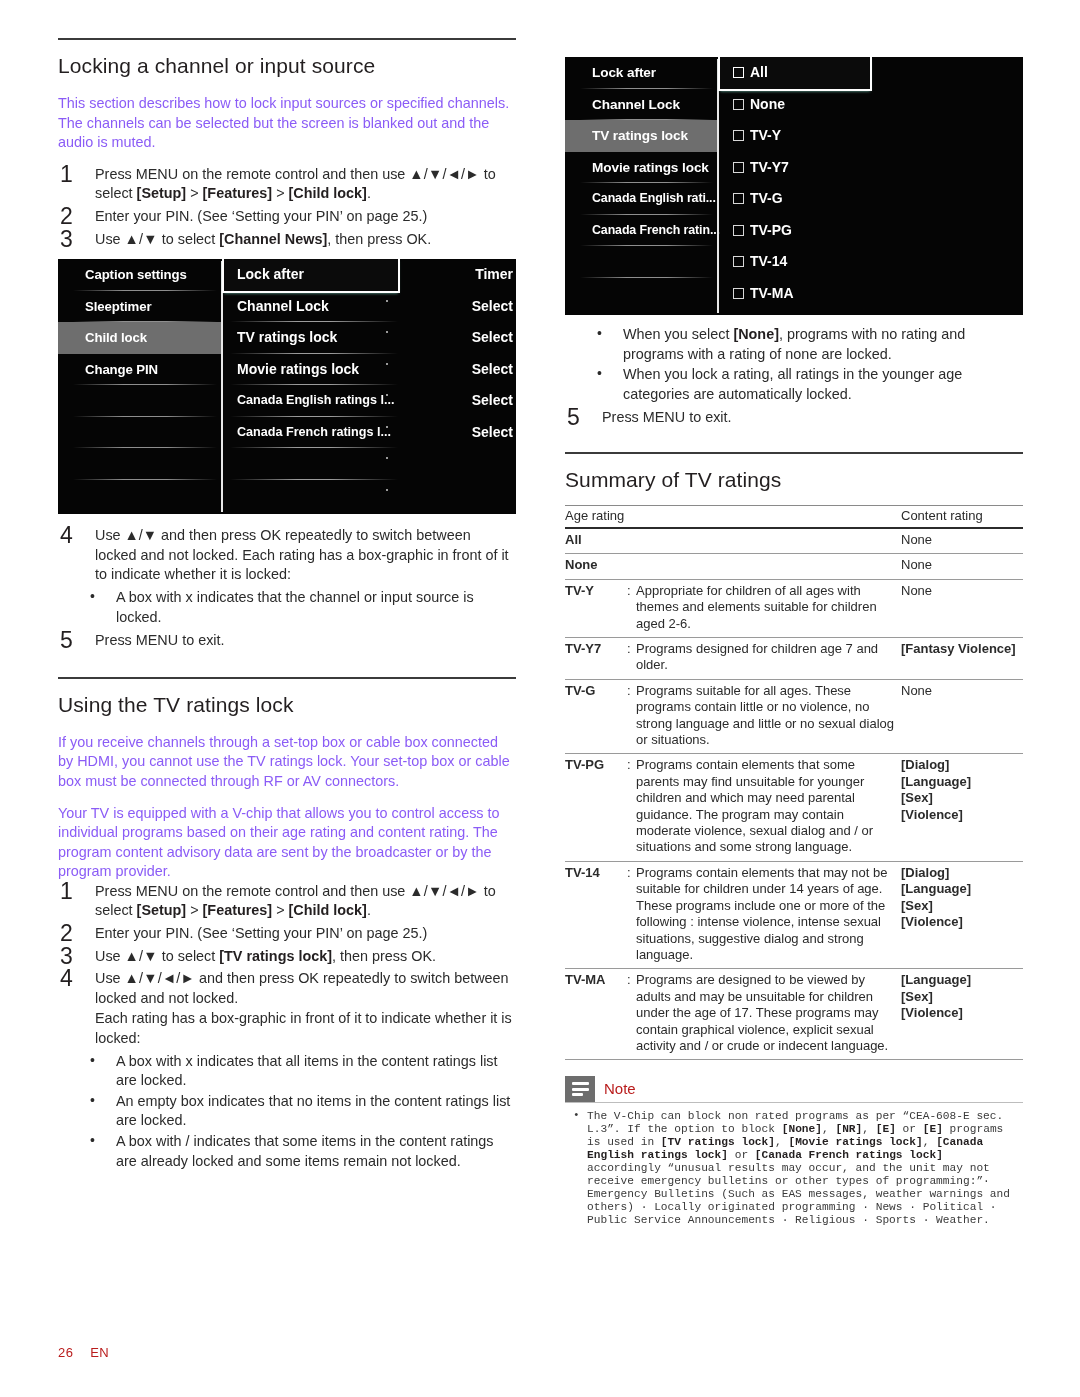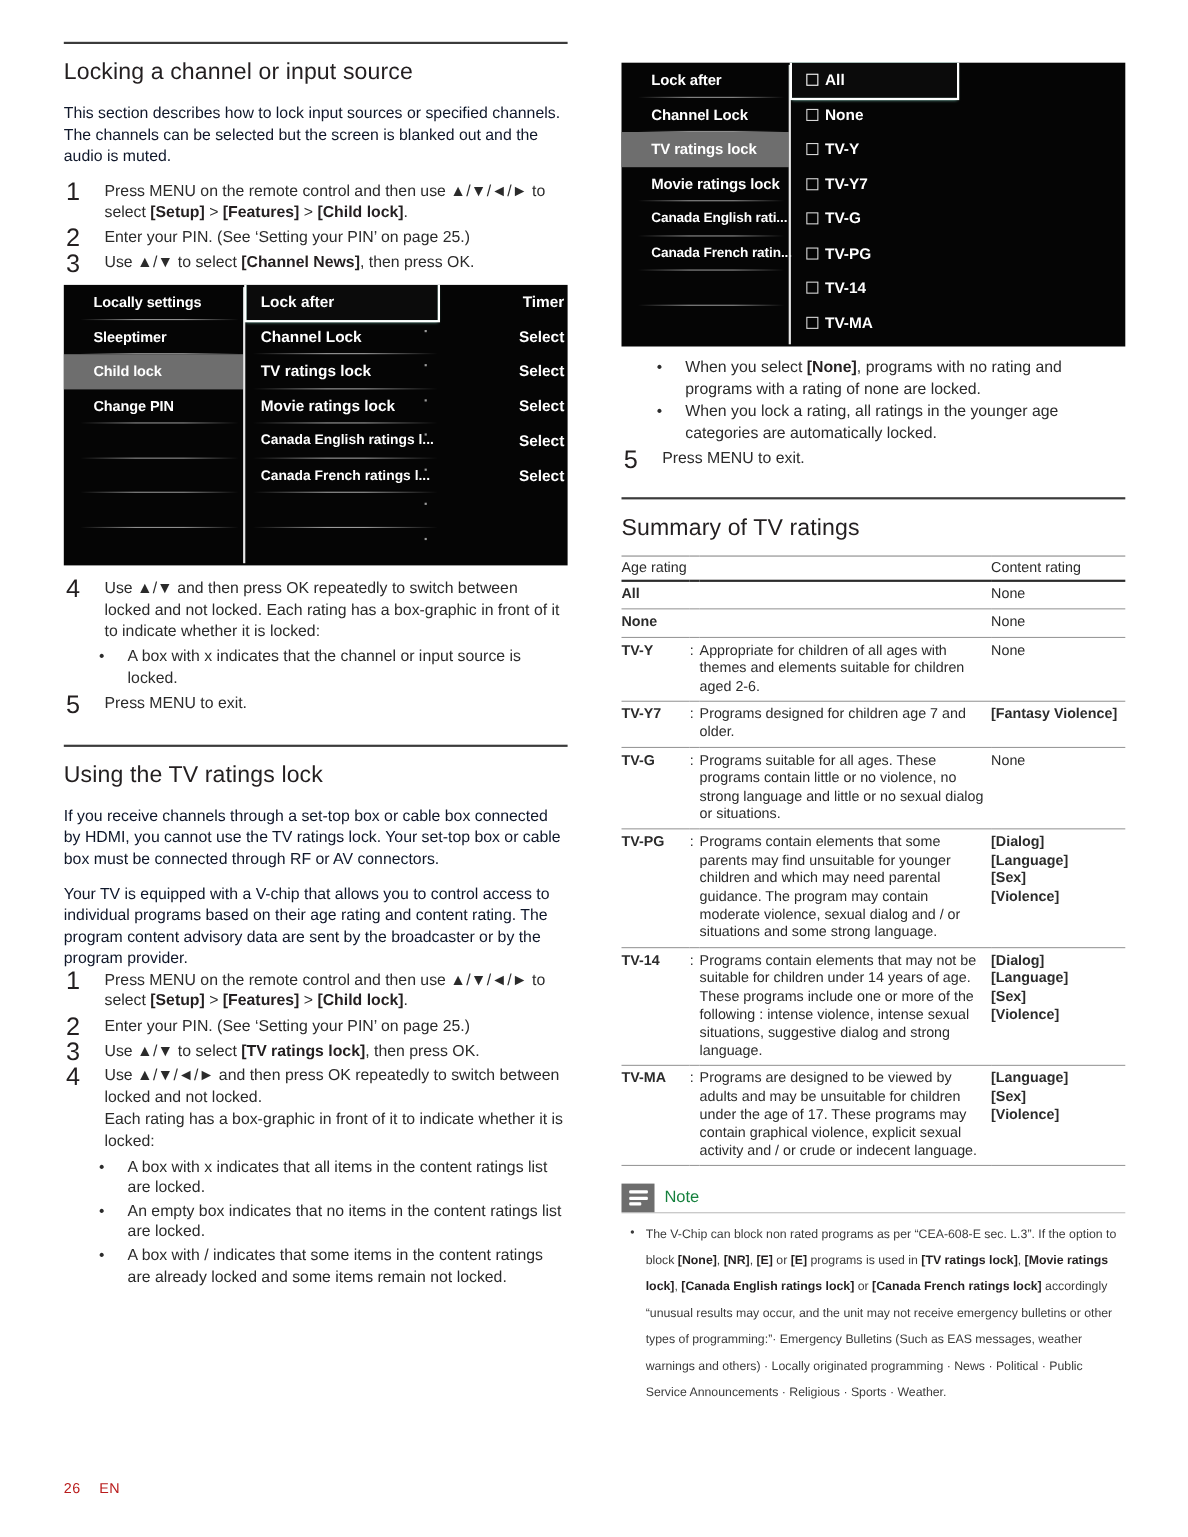--- a/index.html
+++ b/index.html
@@ -18,21 +18,21 @@
   .col-right { position:absolute; left:565px; top:38px; width:458px; }
 
   .rule-top { border-top:2.5px solid #3b3b3b; width:458px; margin:0 0 14px 0; }
 
   h2.section-title {
     font-size:21px; font-weight:400; letter-spacing:0.1px;
     margin:0 0 16px 0; color:#231f20;
   }
 
   p.body {
-    font-size:14.4px; line-height:19.6px; margin:0 0 12px 0; color:#0f172a;
+    font-size:14.4px; line-height:19.6px; margin:0 0 12px 0; color:#8b5cf6;
   }
 
   
   .steps { margin:0; padding:0; list-style:none; }
   .step { position:relative; padding-left:37px; margin-bottom:3px; }
   .step-num {
     position:absolute; left:2px; top:-4px;
     font-size:23px; font-weight:400; color:#231f20;
   }
   .step-text { font-size:14.4px; line-height:19.6px; color:#2b2b2b; }
@@ -134,28 +134,28 @@
   .note-head { display:flex; align-items:stretch; height:26px; }
   .note-icon {
     width:30px; background:#6d6d6d; display:flex; align-items:center; justify-content:center;
   }
   .note-icon .bars { width:17px; }
   .note-icon .bar { height:3px; background:#ffffff; margin:2.6px 0; border-radius:1px; }
   .note-icon .bar.b1 { width:17px; }
   .note-icon .bar.b2 { width:17px; }
   .note-icon .bar.b3 { width:11px; }
   .note-label {
-    font-size:15px; color:#15803d; padding-left:9px; line-height:26px;
+    font-size:15px; color:#b91c1c; padding-left:9px; line-height:26px;
   }
   .note-body {
     border-top:1px solid #bdbdbd;
     padding:7px 4px 8px 4px;
   }
   .note-body ul { list-style:none; margin:0; padding:0; }
-  .note-body li { position:relative; padding-left:18px; font-size:11.2px; line-height:24px; color:#3a3a3a; }
+  .note-body li { position:relative; padding-left:18px; font-size:11.2px; line-height:13px; color:#3a3a3a;font-family:Liberation Mono, monospace; }
   .note-body li:before { content:"\2022"; position:absolute; left:4px; top:-1px; font-size:11px; }
   .note-body .nb { font-weight:700; color:#231f20; }
 
   
   .footer {
     position:absolute; left:58px; top:1345px;
     font-size:13px; color:#b91c1c; letter-spacing:0.4px;
   }
   .footer .pg { margin-right:17px; }
   .footer span { display:inline-block; }
@@ -183,21 +183,21 @@
         <span class="step-text">Enter your PIN. (See ‘Setting your PIN’ on page 25.)</span>
       </li>
       <li class="step">
         <span class="step-num">3</span>
         <span class="step-text"><span>Use </span><span class="mono-key">▲/▼</span><span> to select </span><span class="b">[Channel News]</span><span>, then press OK.</span></span>
       </li>
     </ul>
 
     <div class="osd osd-1" style="margin-top:10px;">
       <div class="osd-left">
-        <div class="osd-left-row"><span>Locally settings</span><span class="sep"></span></div>
+        <div class="osd-left-row"><span>Caption settings</span><span class="sep"></span></div>
         <div class="osd-left-row"><span>Sleeptimer</span><span class="sep"></span></div>
         <div class="osd-left-row sel"><span>Child lock</span></div>
         <div class="osd-left-row"><span>Change PIN</span><span class="sep"></span></div>
         <div class="osd-left-row">
             <span class="sep"></span>
           </div>
         <div class="osd-left-row">
             <span class="sep"></span>
           </div>
         <div class="osd-left-row">

